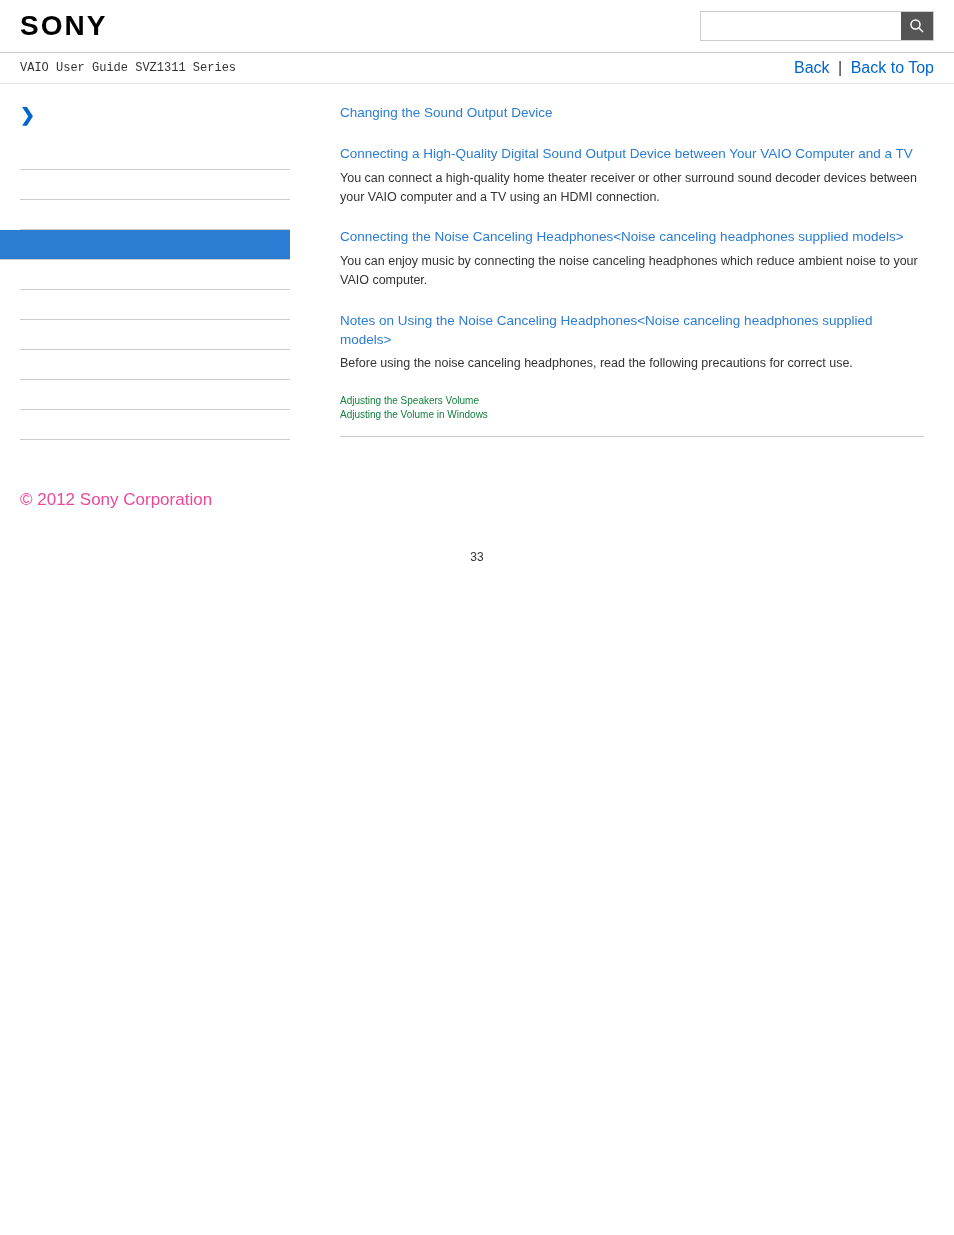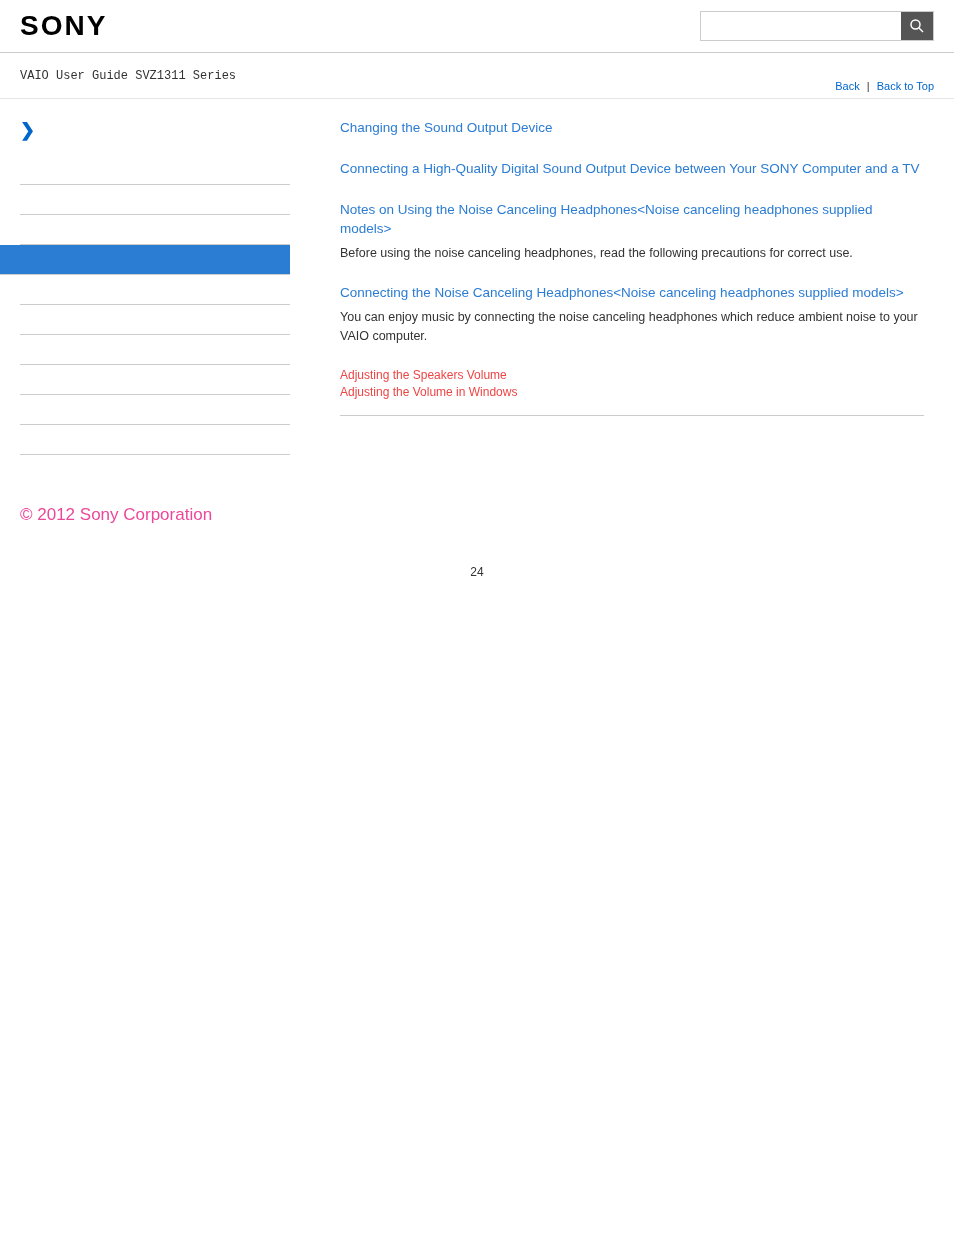--- a/index.html
+++ b/index.html
@@ -63,22 +63,21 @@
       align-items: center;
       justify-content: space-between;
       border-bottom: 1px solid #e5e5e5;
     }
     .guide-title {
       font-size: 12px;
       color: #333;
       font-family: Liberation Mono, monospace;
     }
     .nav-links {
-      font-size: 11px;
-      margin-top: 21px;
+      font-size: 16px;
     }
     .nav-links a {
       color: #0066cc;
       text-decoration: none;
     }
     .nav-sep { color: #333; margin: 0 4px; }
 
     
     .main-container {
       display: flex;
@@ -143,23 +142,23 @@
       color: #333;
       line-height: 1.5;
       margin-bottom: 0;
     }
 
     .bottom-links {
       margin-top: 10px;
     }
     .bottom-links a {
       display: block;
-      color: #ef4444;
+      color: #15803d;
       text-decoration: none;
-      font-size: 12px;
+      font-size: 10px;
       margin-bottom: 3px;
     }
 
     .bottom-divider {
       border: none;
       border-top: 1px solid #ccc;
       margin-top: 16px;
     }
 
     
@@ -219,39 +218,40 @@
   </div>
 
   <div class="content">
 
     <div class="content-section">
       <a href="#" class="content-link">Changing the Sound Output Device</a>
     </div>
 
 
     <div class="content-section">
-      <a href="#" class="content-link">Connecting a High-Quality Digital Sound Output Device between Your SONY Computer and a TV</a>
+      <a href="#" class="content-link">Connecting a High-Quality Digital Sound Output Device between Your VAIO Computer and a TV</a>
+      <p class="content-desc">You can connect a high-quality home theater receiver or other surround sound decoder devices between your VAIO computer and a TV using an HDMI connection.</p>
+    </div>
+
+    <div class="content-section">
+      <a href="#" class="content-link">Connecting the Noise Canceling Headphones&lt;Noise canceling headphones supplied models&gt;</a>
+      <p class="content-desc">You can enjoy music by connecting the noise canceling headphones which reduce ambient noise to your VAIO computer.</p>
     </div>
 
     <div class="content-section">
       <a href="#" class="content-link">Notes on Using the Noise Canceling Headphones&lt;Noise canceling headphones supplied models&gt;</a>
       <p class="content-desc">Before using the noise canceling headphones, read the following precautions for correct use.</p>
-    </div>
-
-    <div class="content-section">
-      <a href="#" class="content-link">Connecting the Noise Canceling Headphones&lt;Noise canceling headphones supplied models&gt;</a>
-      <p class="content-desc">You can enjoy music by connecting the noise canceling headphones which reduce ambient noise to your VAIO computer.</p>
     </div>
 
     <div class="bottom-links">
       <a href="#">Adjusting the Speakers Volume</a>
       <a href="#">Adjusting the Volume in Windows</a>
     </div>
     <hr class="bottom-divider">
 
   </div>
 </div>
 
 <div class="footer">
   <span>© 2012 Sony Corporation</span>
 </div>
 
-<div class="page-number">24</div>
+<div class="page-number">33</div>
 
 </body></html>

